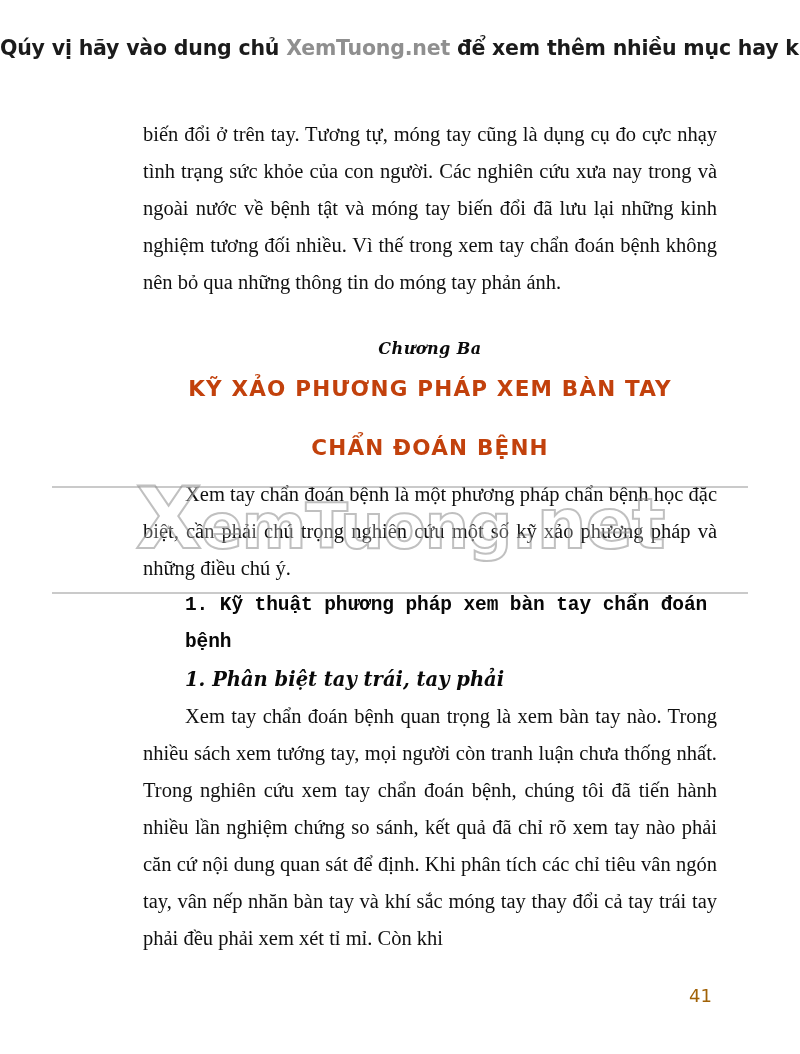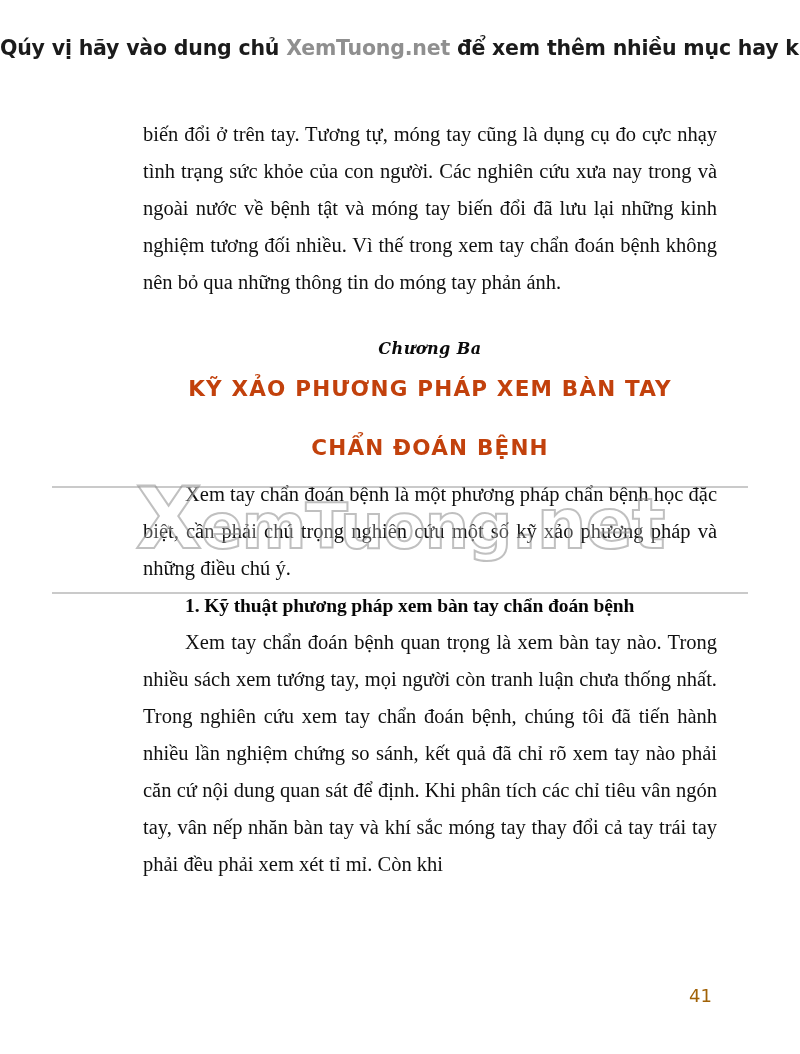--- a/index.html
+++ b/index.html
@@ -85,21 +85,21 @@
     color: #c2410c;
   }
   .chapter-title .line2 {
     display: block;
     letter-spacing: 1.2px;
     margin-top: 26px;
   }
 
   
   h3.sub-bold {
-    font-family: Liberation Serif, serif;
+    font-family: Liberation Mono, monospace;
     font-weight: 700;
     font-size: 19.5px;
     margin: 0;
     padding-left: 42px;
     line-height: 37px;
     color: #070707;
     letter-spacing: -0.1px;
   }
   h4.sub-italic {
     font-family: "DejaVu Serif", serif;
@@ -177,20 +177,21 @@
       <span>KỸ XẢO PHƯƠNG PHÁP XEM BÀN TAY</span>
       <span class="line2">CHẨN ĐOÁN BỆNH</span>
     </div>
 
     <div class="spacer-sm"></div>
 
     <p class="body indent">Xem tay chẩn đoán bệnh là một phương pháp chẩn bệnh học đặc biệt, cần phải chú trọng nghiên cứu một số kỹ xảo phương pháp và những điều chú ý.</p>
 
     <h3 class="sub-bold">1. Kỹ thuật phương pháp xem bàn tay chẩn đoán bệnh</h3>
 
+    <h4 class="sub-italic">1. Phân biệt tay trái, tay phải</h4>
 
     <p class="body indent">Xem tay chẩn đoán bệnh quan trọng là xem bàn tay nào. Trong nhiều sách xem tướng tay, mọi người còn tranh luận chưa thống nhất. Trong nghiên cứu xem tay chẩn đoán bệnh, chúng tôi đã tiến hành nhiều lần nghiệm chứng so sánh, kết quả đã chỉ rõ xem tay nào phải căn cứ nội dung quan sát để định. Khi phân tích các chỉ tiêu vân ngón tay, vân nếp nhăn bàn tay và khí sắc móng tay thay đổi cả tay trái tay phải đều phải xem xét tỉ mỉ. Còn khi</p>
 
   </div>
 
   <div class="watermark-rule wm-rule-top"></div>
   <div class="watermark-rule wm-rule-bottom"></div>
   <div class="watermark"><span class="wm-x">X</span><span>emTuong</span><span class="wm-net">.net</span></div>
 
   <div class="page-number">41</div>

